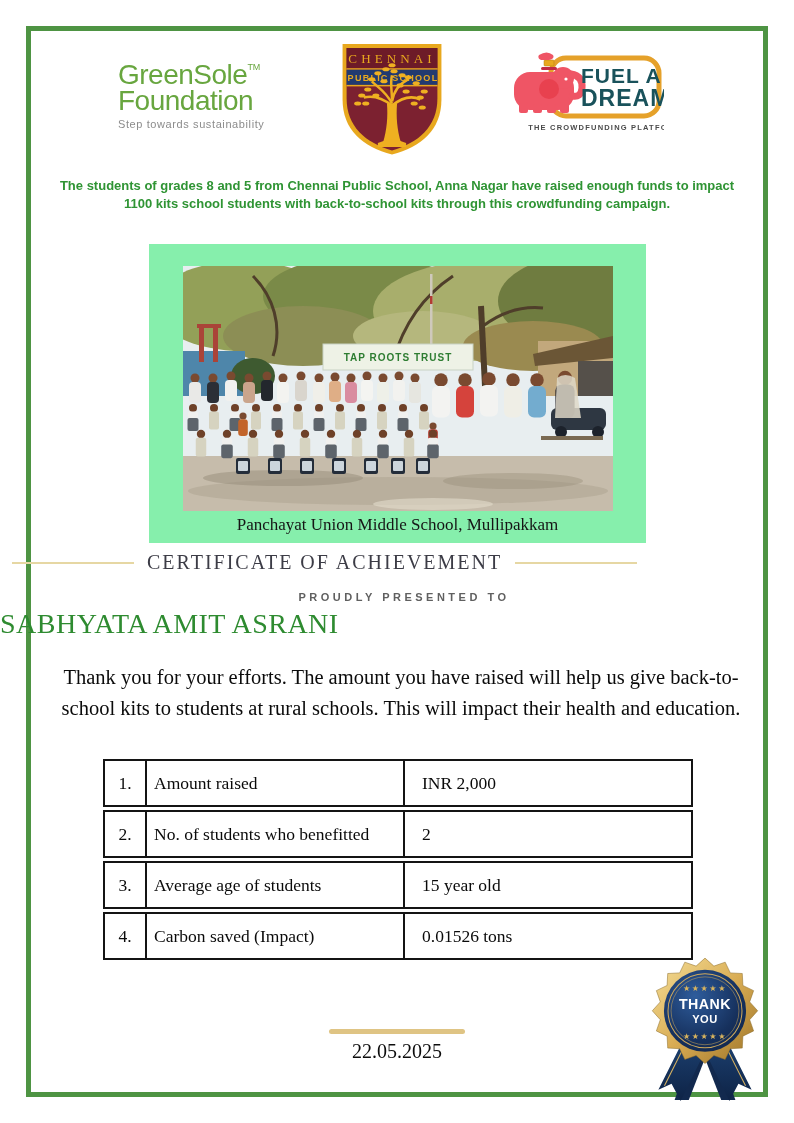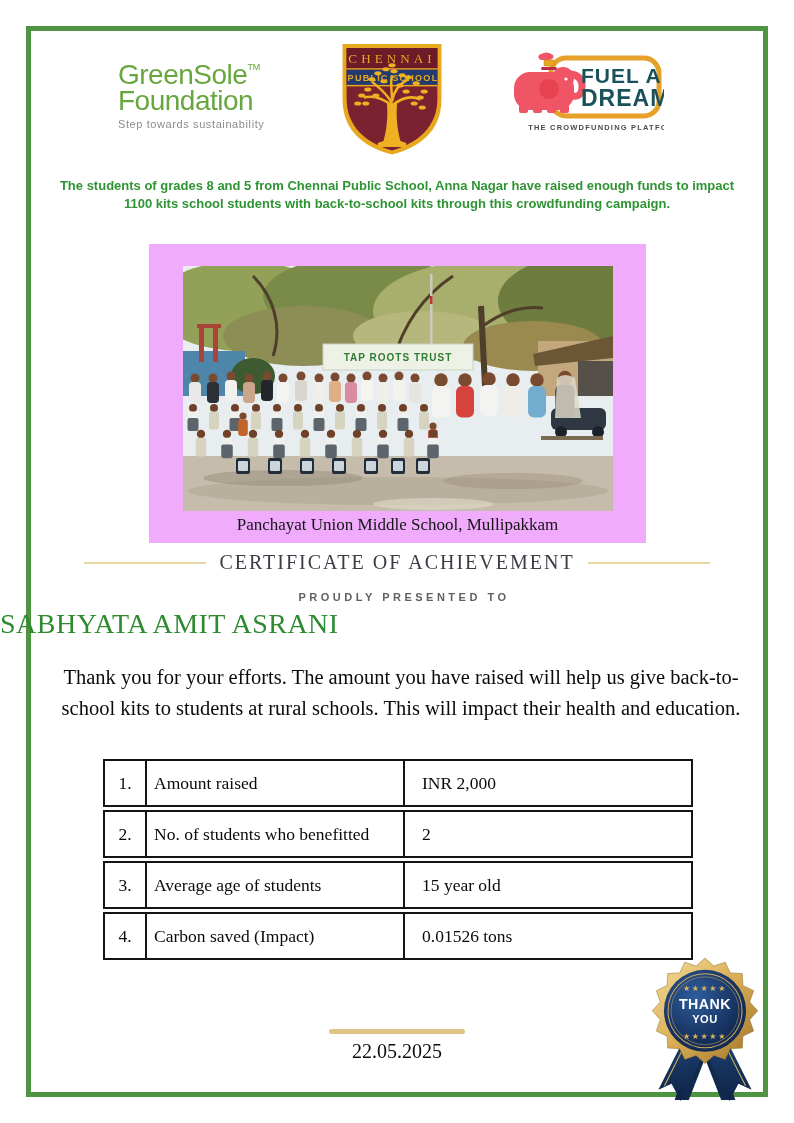--- a/index.html
+++ b/index.html
@@ -21,28 +21,28 @@
   .gs-tag{font-size:11px;color:#8c8c8c;letter-spacing:0.6px;margin-top:4px;line-height:12px;}
   .crest{left:337px;top:41px;}
   .fad{left:510px;top:52px;}
 
   
   .intro{top:177px;left:0;right:0;text-align:center;color:#2f9434;
     font-size:13px;font-weight:bold;line-height:17.5px;}
   .intro div{white-space:nowrap;}
 
   
-  .photo-box{left:149px;top:244px;width:497px;height:299px;background:#f0abfc;}
+  .photo-box{left:149px;top:244px;width:497px;height:299px;background:#86efac;}
   .photo-box svg.photo{position:absolute;left:34px;top:22px;}
   .caption{position:absolute;bottom:8px;left:0;right:0;text-align:center;
     font-family:"Liberation Serif",serif;font-size:17px;color:#151515;margin-top:24px;}
 
   
   .cert-heading{top:551px;left:0;right:0;display:flex;align-items:center;
-    justify-content:center;gap:13px;}
+    justify-content:flex-start;gap:13px;padding-left:12px;}
   .rule{width:122px;height:2px;background:#e6d7a3;}
   .cert-heading .txt{font-family:"Liberation Serif",serif;font-size:20px;
     letter-spacing:2px;color:#3c3c46;}
   .presented{top:591px;left:14px;right:0;text-align:center;font-size:11px;
     letter-spacing:3.5px;color:#606060;font-weight:600;}
   .recipient{top:608px;left:0;right:0;text-align:left;
     font-family:"Liberation Serif",serif;font-size:28px;color:#2e8b30;letter-spacing:0.5px;}
   .message{top:662px;left:0;right:0;text-align:center;
     font-family:"Liberation Serif",serif;font-size:20.5px;line-height:31px;color:#0b0b0b;}
   .message div{white-space:nowrap;margin-left:8px;}

